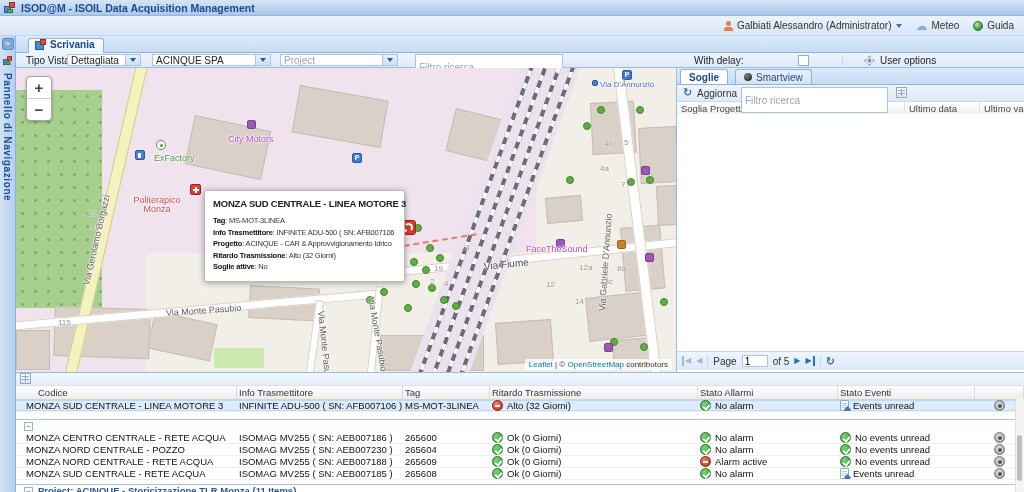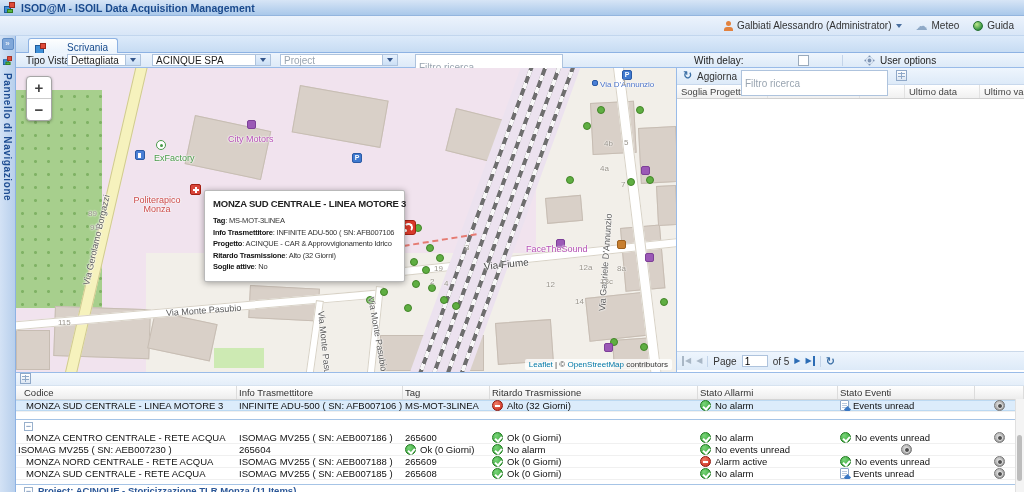--- a/index.html
+++ b/index.html
@@ -35,21 +35,21 @@
   .expand-btn{margin:2px auto 0;width:12px;height:12px;background:#7fa7d9;color:#fff;border:1px solid #5f8cc4;
     border-radius:2px;font-size:8px;line-height:10px;text-align:center;box-sizing:border-box;cursor:pointer}
   .side-ic{margin:5px auto 0;transform:scale(.8)}
   .side-title{writing-mode:vertical-rl;display:block;margin:6px auto 0;font-weight:bold;color:#1e4d92;font-size:10px;letter-spacing:.6px}
 
   
   #tabstrip{position:absolute;left:16px;top:36px;width:1008px;height:17px;box-sizing:border-box;
     background:linear-gradient(#dceafa,#c7dcf3);border-bottom:1px solid #8db2e3}
   .tab{position:absolute;left:12px;top:2px;height:15px;padding:0 9px 0 6px;box-sizing:border-box;
     background:linear-gradient(#fdfefe,#eaf3fc);border:1px solid #8db2e3;border-bottom:none;border-radius:3px 3px 0 0;
-    display:flex;align-items:flex-end;gap:22px;color:#15498b;font-weight:normal;cursor:pointer}
+    display:flex;align-items:flex-start;gap:5px;color:#15498b;font-weight:bold;cursor:pointer}
   .mini-appicon{position:relative;width:10px;height:10px;flex:none}
   .mini-appicon::before{content:"";position:absolute;left:0;top:2px;width:7px;height:7px;background:#3f8fd6;border:1px solid #1f5a9a}
   .mini-appicon::after{content:"";position:absolute;left:5px;top:0;width:4px;height:4px;background:#e04b3a;border:1px solid #9c2a1d}
 
   
   #toolbar{position:absolute;left:16px;top:53px;width:1008px;height:15px;box-sizing:border-box;
     background:linear-gradient(#eef5fd,#ddeaf8);border-bottom:1px solid #99bbe8}
   .tb-label{position:absolute;top:2px;color:#222}
   .field{position:absolute;top:1px;height:12px;background:#fff;border:1px solid #aec3dd;box-sizing:border-box;display:flex;align-items:center;cursor:pointer}
   .field .val{padding:16px 3px;flex:1;white-space:nowrap;overflow:hidden}
@@ -137,21 +137,21 @@
   .pglast{border-right:2px solid currentColor;padding-right:1px}
   .pg-input{width:26px;height:12px;border:1px solid #aec3dd;font:10px "Liberation Sans",sans-serif;padding:0 2px;box-sizing:border-box}
   .vsep2{width:1px;height:11px;background:#c3d4e9}
 
   
   #bgrid{position:absolute;left:16px;top:372px;width:1008px;height:120px;background:#fff;border-top:1px solid #99bbe8;box-sizing:border-box;overflow:hidden}
   .gtbar{height:12px;background:linear-gradient(#f2f7fd,#e4eef9);border-bottom:1px solid #d7e3f0;position:relative}
   .ghead{height:13px;display:grid;grid-template-columns:221px 166px 87px 208px 140px 137px 49px;
     background:linear-gradient(#fff,#ededed);border-bottom:1px solid #d4d4d4;font-size:9.5px;color:#333}
   .ghead div{padding:1px 0 0 2px;border-right:1px solid #dcdcdc;white-space:nowrap;overflow:hidden}
-  .ghead div:first-child{padding-left:8px}
+  .ghead div:first-child{padding-left:22px}
   .grow{display:grid;grid-template-columns:221px 166px 87px 208px 140px 137px 49px;height:12px;line-height:11px;
     font-size:9.5px;color:#111;border-bottom:1px solid #f0f0f0;background:#fff;box-sizing:border-box;cursor:pointer}
   .grow > div{white-space:nowrap;overflow:hidden;padding-left:2px;display:flex;align-items:center;gap:4px}
   .grow .c0{padding-left:10px}
   .grow.selected{background:#dcecfb;box-shadow:inset 0 1px 0 #bcd9f2,inset 0 -1px 0 #bcd9f2}
   .ccam{justify-content:center;padding-left:0 !important}
   .ggroup{height:13px;line-height:12px;border-top:1px solid #a6c4e6;color:#2b5797;font-weight:bold;font-size:9.5px;
     display:flex;align-items:center;gap:5px;padding-left:8px;background:#fff;box-sizing:border-box}
   .ggroup.g1{margin-top:7px}
   .ggroup.g2{margin-top:4px}
@@ -359,20 +359,29 @@
           <div class="tt-line"><b>Soglie attive</b>: No</div>
         </div>
     </div>
 
     <div class="attrib">
       <span class="lnk">Leaflet</span><span> | © </span><span class="lnk">OpenStreetMap</span><span> contributors</span>
     </div>
   </div>
 
   <div id="rpanel">
+    <div class="rtabs">
+      <div class="rtab active">
+        <span>Soglie</span>
+      </div>
+      <div class="rtab inactive">
+        <span class="smartview-ic"></span>
+        <span>Smartview</span>
+      </div>
+    </div>
     <div class="rtoolbar">
       <span class="refresh" style="position:absolute;left:6px;top:2px">↻</span>
       <span style="position:absolute;left:20px;top:3px">Aggiorna</span>
       <input class="txt" style="left: 64px; top: 2px; width: 147px; position: absolute;" placeholder="Filtro ricerca">
       <span class="mini-grid" style="left:219px;top:2px"></span>
     </div>
     <div class="rheader" id="rheader">
         <div>Soglia Progetto</div>
         <div>Condizione</div>
         <div>Attivo</div>
@@ -445,20 +454,21 @@
           </div>
           <div>
             <span class="ic ic-ok"></span>
             <span>No events unread</span>
           </div>
           <div class="ccam">
             <span class="ic-cam"></span>
           </div>
         </div>
         <div class="grow">
+          <div class="c0">MONZA NORD CENTRALE - POZZO</div>
           <div>ISOMAG MV255 ( SN: AEB007230 )</div>
           <div>265604</div>
           <div>
             <span class="ic ic-ok"></span>
             <span>Ok (0 Giorni)</span>
           </div>
           <div>
             <span class="ic ic-ok"></span>
             <span>No alarm</span>
           </div>

